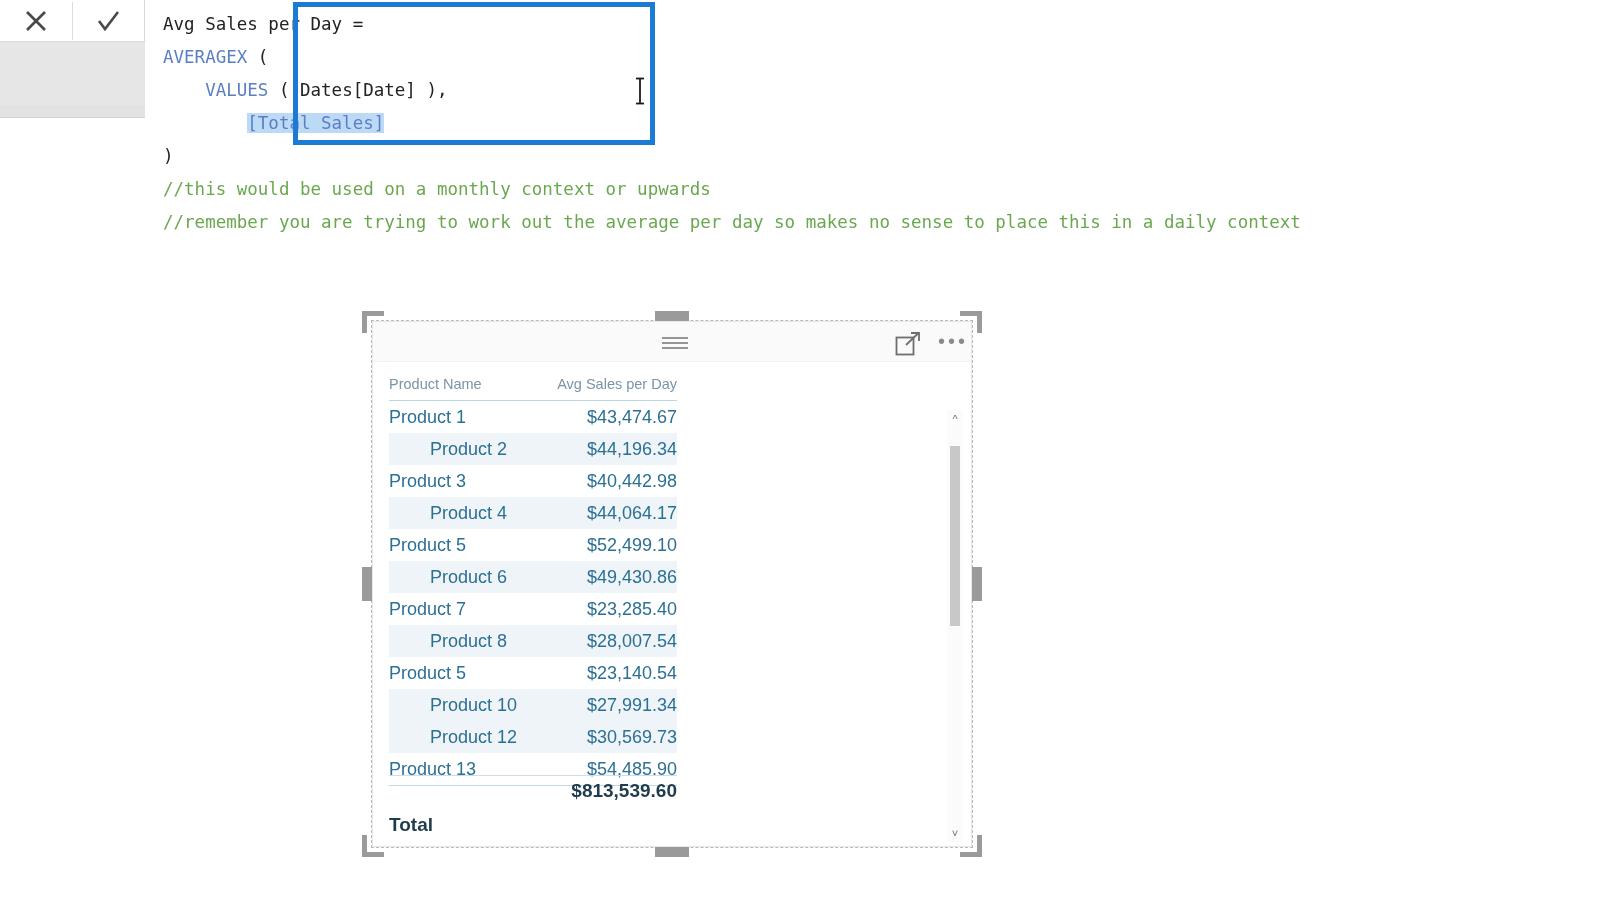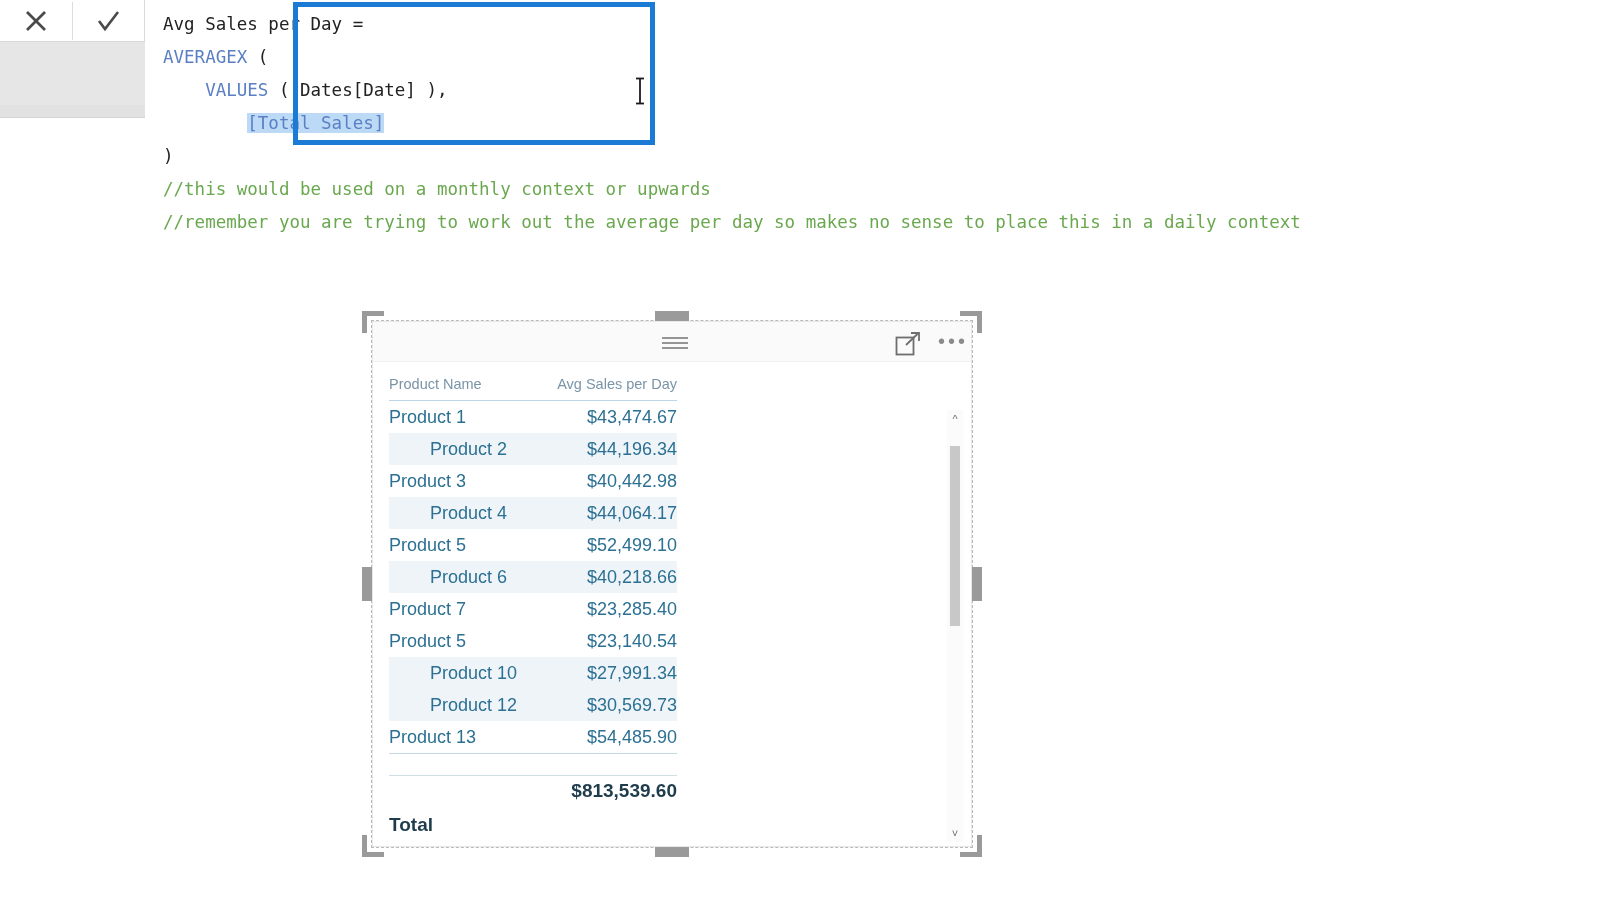--- a/index.html
+++ b/index.html
@@ -282,25 +282,29 @@
             <tr class="band">
               <td>Product 4</td>
               <td class="num">$44,064.17</td>
             </tr>
             <tr>
               <td>Product 5</td>
               <td class="num">$52,499.10</td>
             </tr>
             <tr class="band">
               <td>Product 6</td>
-              <td class="num">$40,218.66</td>
+              <td class="num">$49,430.86</td>
             </tr>
             <tr>
               <td>Product 7</td>
               <td class="num">$23,285.40</td>
+            </tr>
+            <tr class="band">
+              <td>Product 8</td>
+              <td class="num">$28,007.54</td>
             </tr>
             <tr>
               <td>Product 5</td>
               <td class="num">$23,140.54</td>
             </tr>
             <tr class="band">
               <td>Product 10</td>
               <td class="num">$27,991.34</td>
             </tr>
             <tr class="band">

